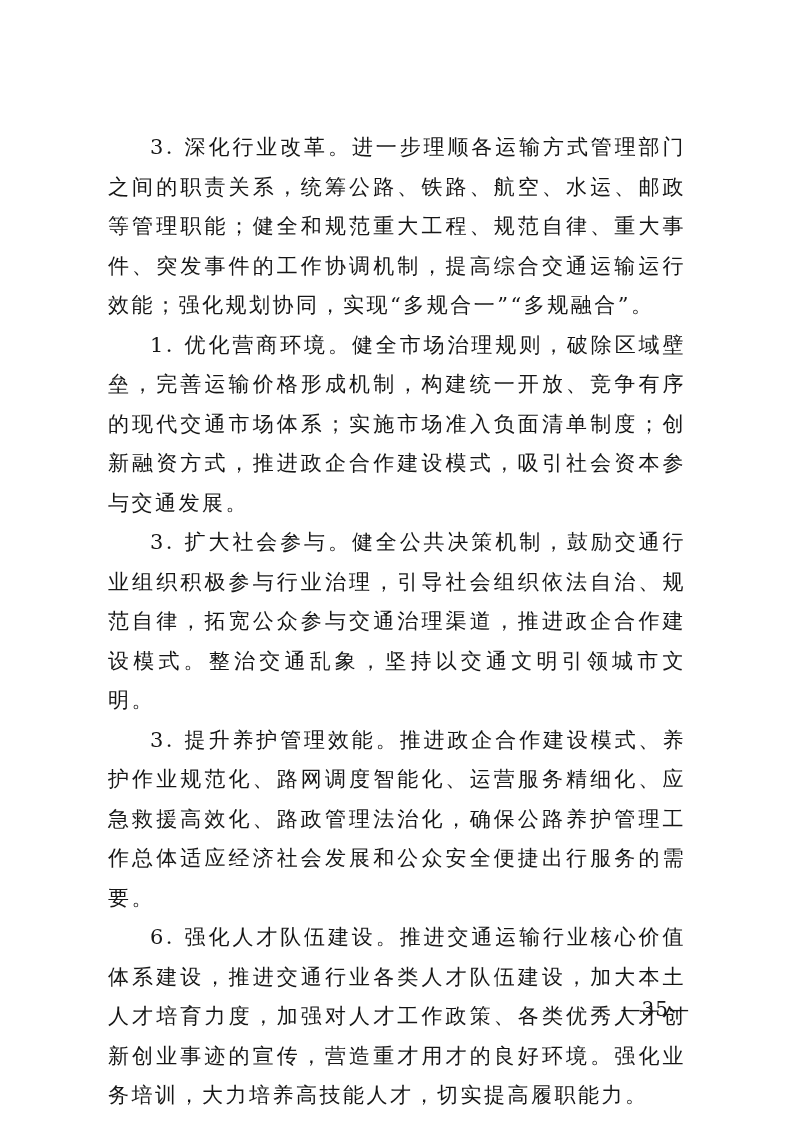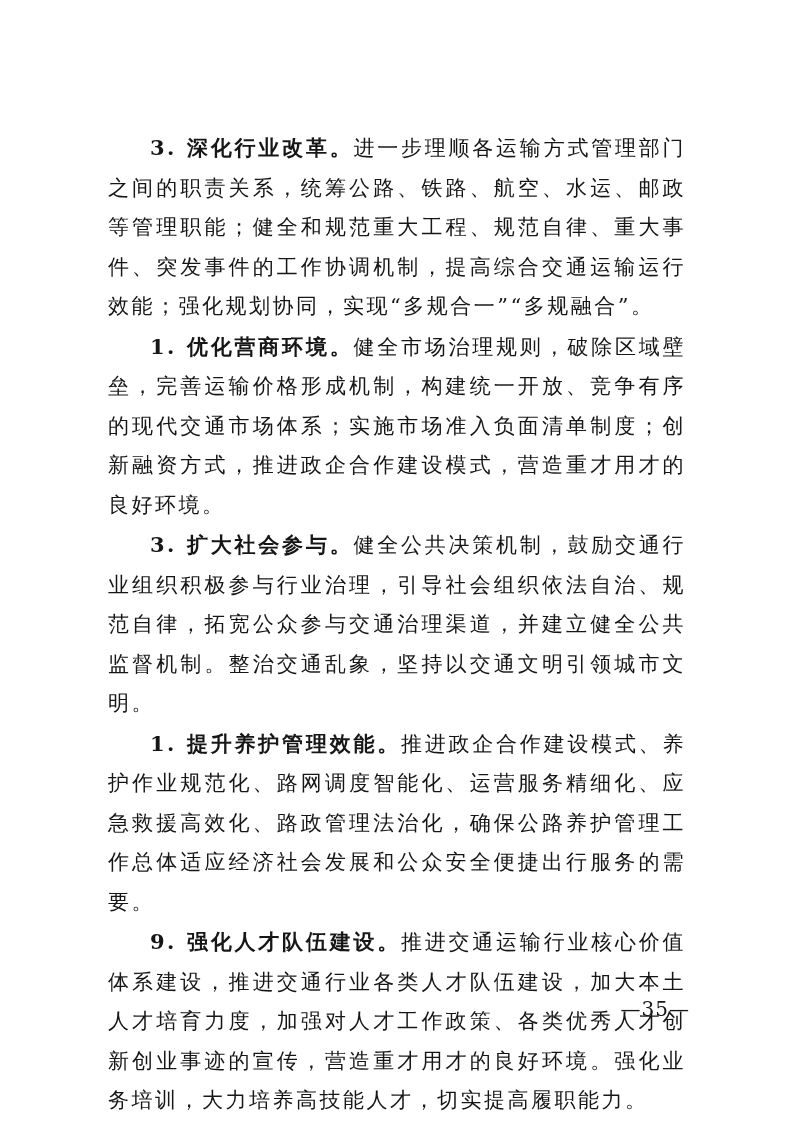--- a/index.html
+++ b/index.html
@@ -29,21 +29,21 @@
     font-family: "DejaVu Serif", "Liberation Serif", serif;
     font-size: 21px;
     line-height: 39.5px;
     color: #161616;
     text-align: justify;
     text-justify: inter-character;
     text-indent: 2em;
     letter-spacing: 2.5px;
   }
   .para .lead {
-    font-weight: 700;
+    font-weight: 400;
   }
   .page-number {
     position: absolute;
     top: 997px;
     right: 103px;
     font-family: "DejaVu Serif", "Liberation Serif", serif;
     font-size: 20px;
     color: #161616;
     letter-spacing: 1px;
     margin-left: 42px;
@@ -51,25 +51,25 @@
 </style>
 </head>
 <body>
 
 <div class="doc-page">
 
   <div class="text-block">
 
     <p class="para"><span class="lead">3. 深化行业改革。</span><span>进一步理顺各运输方式管理部门之间的职责关系，统筹公路、铁路、航空、水运、邮政等管理职能；健全和规范重大工程、规范自律、重大事件、突发事件的工作协调机制，提高综合交通运输运行效能；强化规划协同，实现“多规合一”“多规融合”。</span></p>
 
-    <p class="para"><span class="lead">1. 优化营商环境。</span><span>健全市场治理规则，破除区域壁垒，完善运输价格形成机制，构建统一开放、竞争有序的现代交通市场体系；实施市场准入负面清单制度；创新融资方式，推进政企合作建设模式，营造重才用才的良好环境。</span></p>
+    <p class="para"><span class="lead">1. 优化营商环境。</span><span>健全市场治理规则，破除区域壁垒，完善运输价格形成机制，构建统一开放、竞争有序的现代交通市场体系；实施市场准入负面清单制度；创新融资方式，推进政企合作建设模式，吸引社会资本参与交通发展。</span></p>
 
-    <p class="para"><span class="lead">3. 扩大社会参与。</span><span>健全公共决策机制，鼓励交通行业组织积极参与行业治理，引导社会组织依法自治、规范自律，拓宽公众参与交通治理渠道，并建立健全公共监督机制。整治交通乱象，坚持以交通文明引领城市文明。</span></p>
+    <p class="para"><span class="lead">3. 扩大社会参与。</span><span>健全公共决策机制，鼓励交通行业组织积极参与行业治理，引导社会组织依法自治、规范自律，拓宽公众参与交通治理渠道，推进政企合作建设模式。整治交通乱象，坚持以交通文明引领城市文明。</span></p>
 
-    <p class="para"><span class="lead">1. 提升养护管理效能。</span><span>推进政企合作建设模式、养护作业规范化、路网调度智能化、运营服务精细化、应急救援高效化、路政管理法治化，确保公路养护管理工作总体适应经济社会发展和公众安全便捷出行服务的需要。</span></p>
+    <p class="para"><span class="lead">3. 提升养护管理效能。</span><span>推进政企合作建设模式、养护作业规范化、路网调度智能化、运营服务精细化、应急救援高效化、路政管理法治化，确保公路养护管理工作总体适应经济社会发展和公众安全便捷出行服务的需要。</span></p>
 
-    <p class="para"><span class="lead">9. 强化人才队伍建设。</span><span>推进交通运输行业核心价值体系建设，推进交通行业各类人才队伍建设，加大本土人才培育力度，加强对人才工作政策、各类优秀人才创新创业事迹的宣传，营造重才用才的良好环境。强化业务培训，大力培养高技能人才，切实提高履职能力。</span></p>
+    <p class="para"><span class="lead">6. 强化人才队伍建设。</span><span>推进交通运输行业核心价值体系建设，推进交通行业各类人才队伍建设，加大本土人才培育力度，加强对人才工作政策、各类优秀人才创新创业事迹的宣传，营造重才用才的良好环境。强化业务培训，大力培养高技能人才，切实提高履职能力。</span></p>
 
   </div>
 
   <div class="page-number">—35—</div>
 
 </div>
 
 </body></html>

